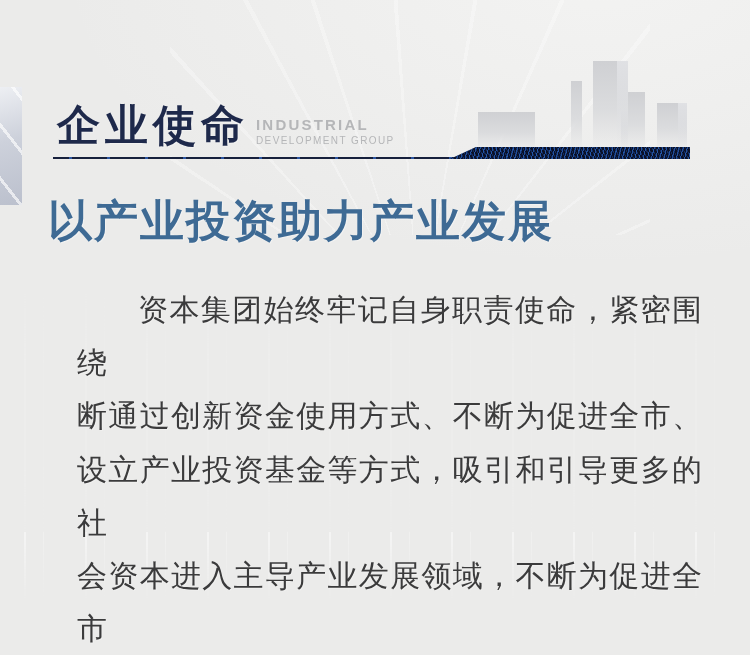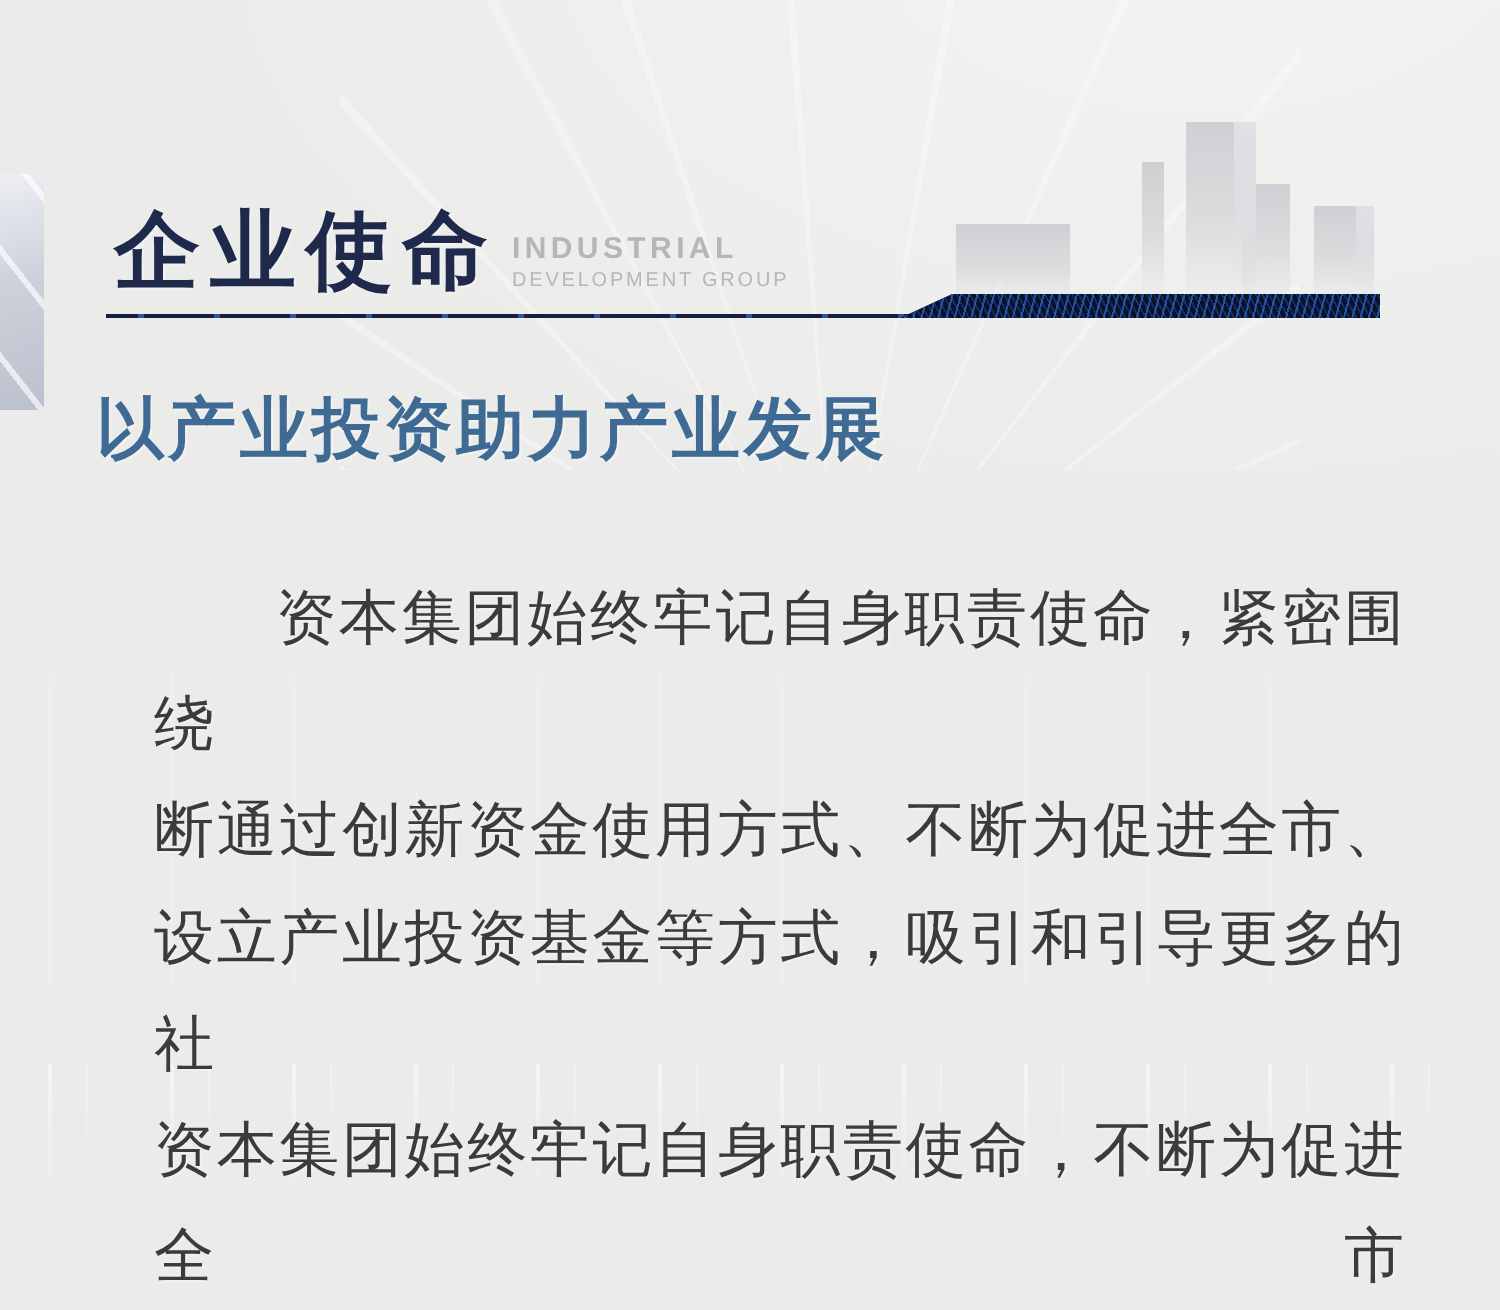--- a/index.html
+++ b/index.html
@@ -72,21 +72,21 @@
   .title{
     position:absolute;left:54px;top:94px;margin:3px;
     font-size:43px;font-weight:700;letter-spacing:5px;color:#1e294b;
     text-shadow:1px 1px 1px rgba(255,255,255,.35);white-space:nowrap;
   }
   .en{position:absolute;left:256px;top:116px;color:#b5b6b8;white-space:nowrap;}
   .en1{font-size:15px;font-weight:700;letter-spacing:2.2px;}
   .en2{font-size:10px;font-weight:400;letter-spacing:1.4px;margin-top:2px;text-align:center;}
   .heading{
     position:absolute;left:48px;top:192px;margin:0;
-    font-size:34px;font-weight:700;letter-spacing:2px;color:#3e6a94;
+    font-size:44px;font-weight:700;letter-spacing:2px;color:#3e6a94;
     text-shadow:1px 1px 1px rgba(255,255,255,.4);white-space:nowrap;
   }
   .para{
     position:absolute;left:48px;top:283px;width:655px;
     font-size:30px;color:#3b3b3c;letter-spacing:1px;
     text-shadow:1px 1px 0 rgba(255,255,255,.25);
   }
   .pline{line-height:53.2px;text-align:justify;text-align-last:justify;margin-left:29px;}
   .pline.first{text-indent:61px;}
   .pline.last{text-align:left;text-align-last:left;}
@@ -131,16 +131,16 @@
     <div class="en1">INDUSTRIAL</div>
     <div class="en2">DEVELOPMENT GROUP</div>
   </div>
 
   <h2 class="heading">以产业投资助力产业发展</h2>
 
   <div class="para">
     <div class="pline first">资本集团始终牢记自身职责使命，紧密围绕</div>
     <div class="pline">断通过创新资金使用方式、不断为促进全市、</div>
     <div class="pline">设立产业投资基金等方式，吸引和引导更多的社</div>
-    <div class="pline">资本集团始终牢记自身职责使命，不断为促进全市</div>
+    <div class="pline">会资本进入主导产业发展领域，不断为促进全市</div>
   </div>
 
 </div>
 
 </body></html>

